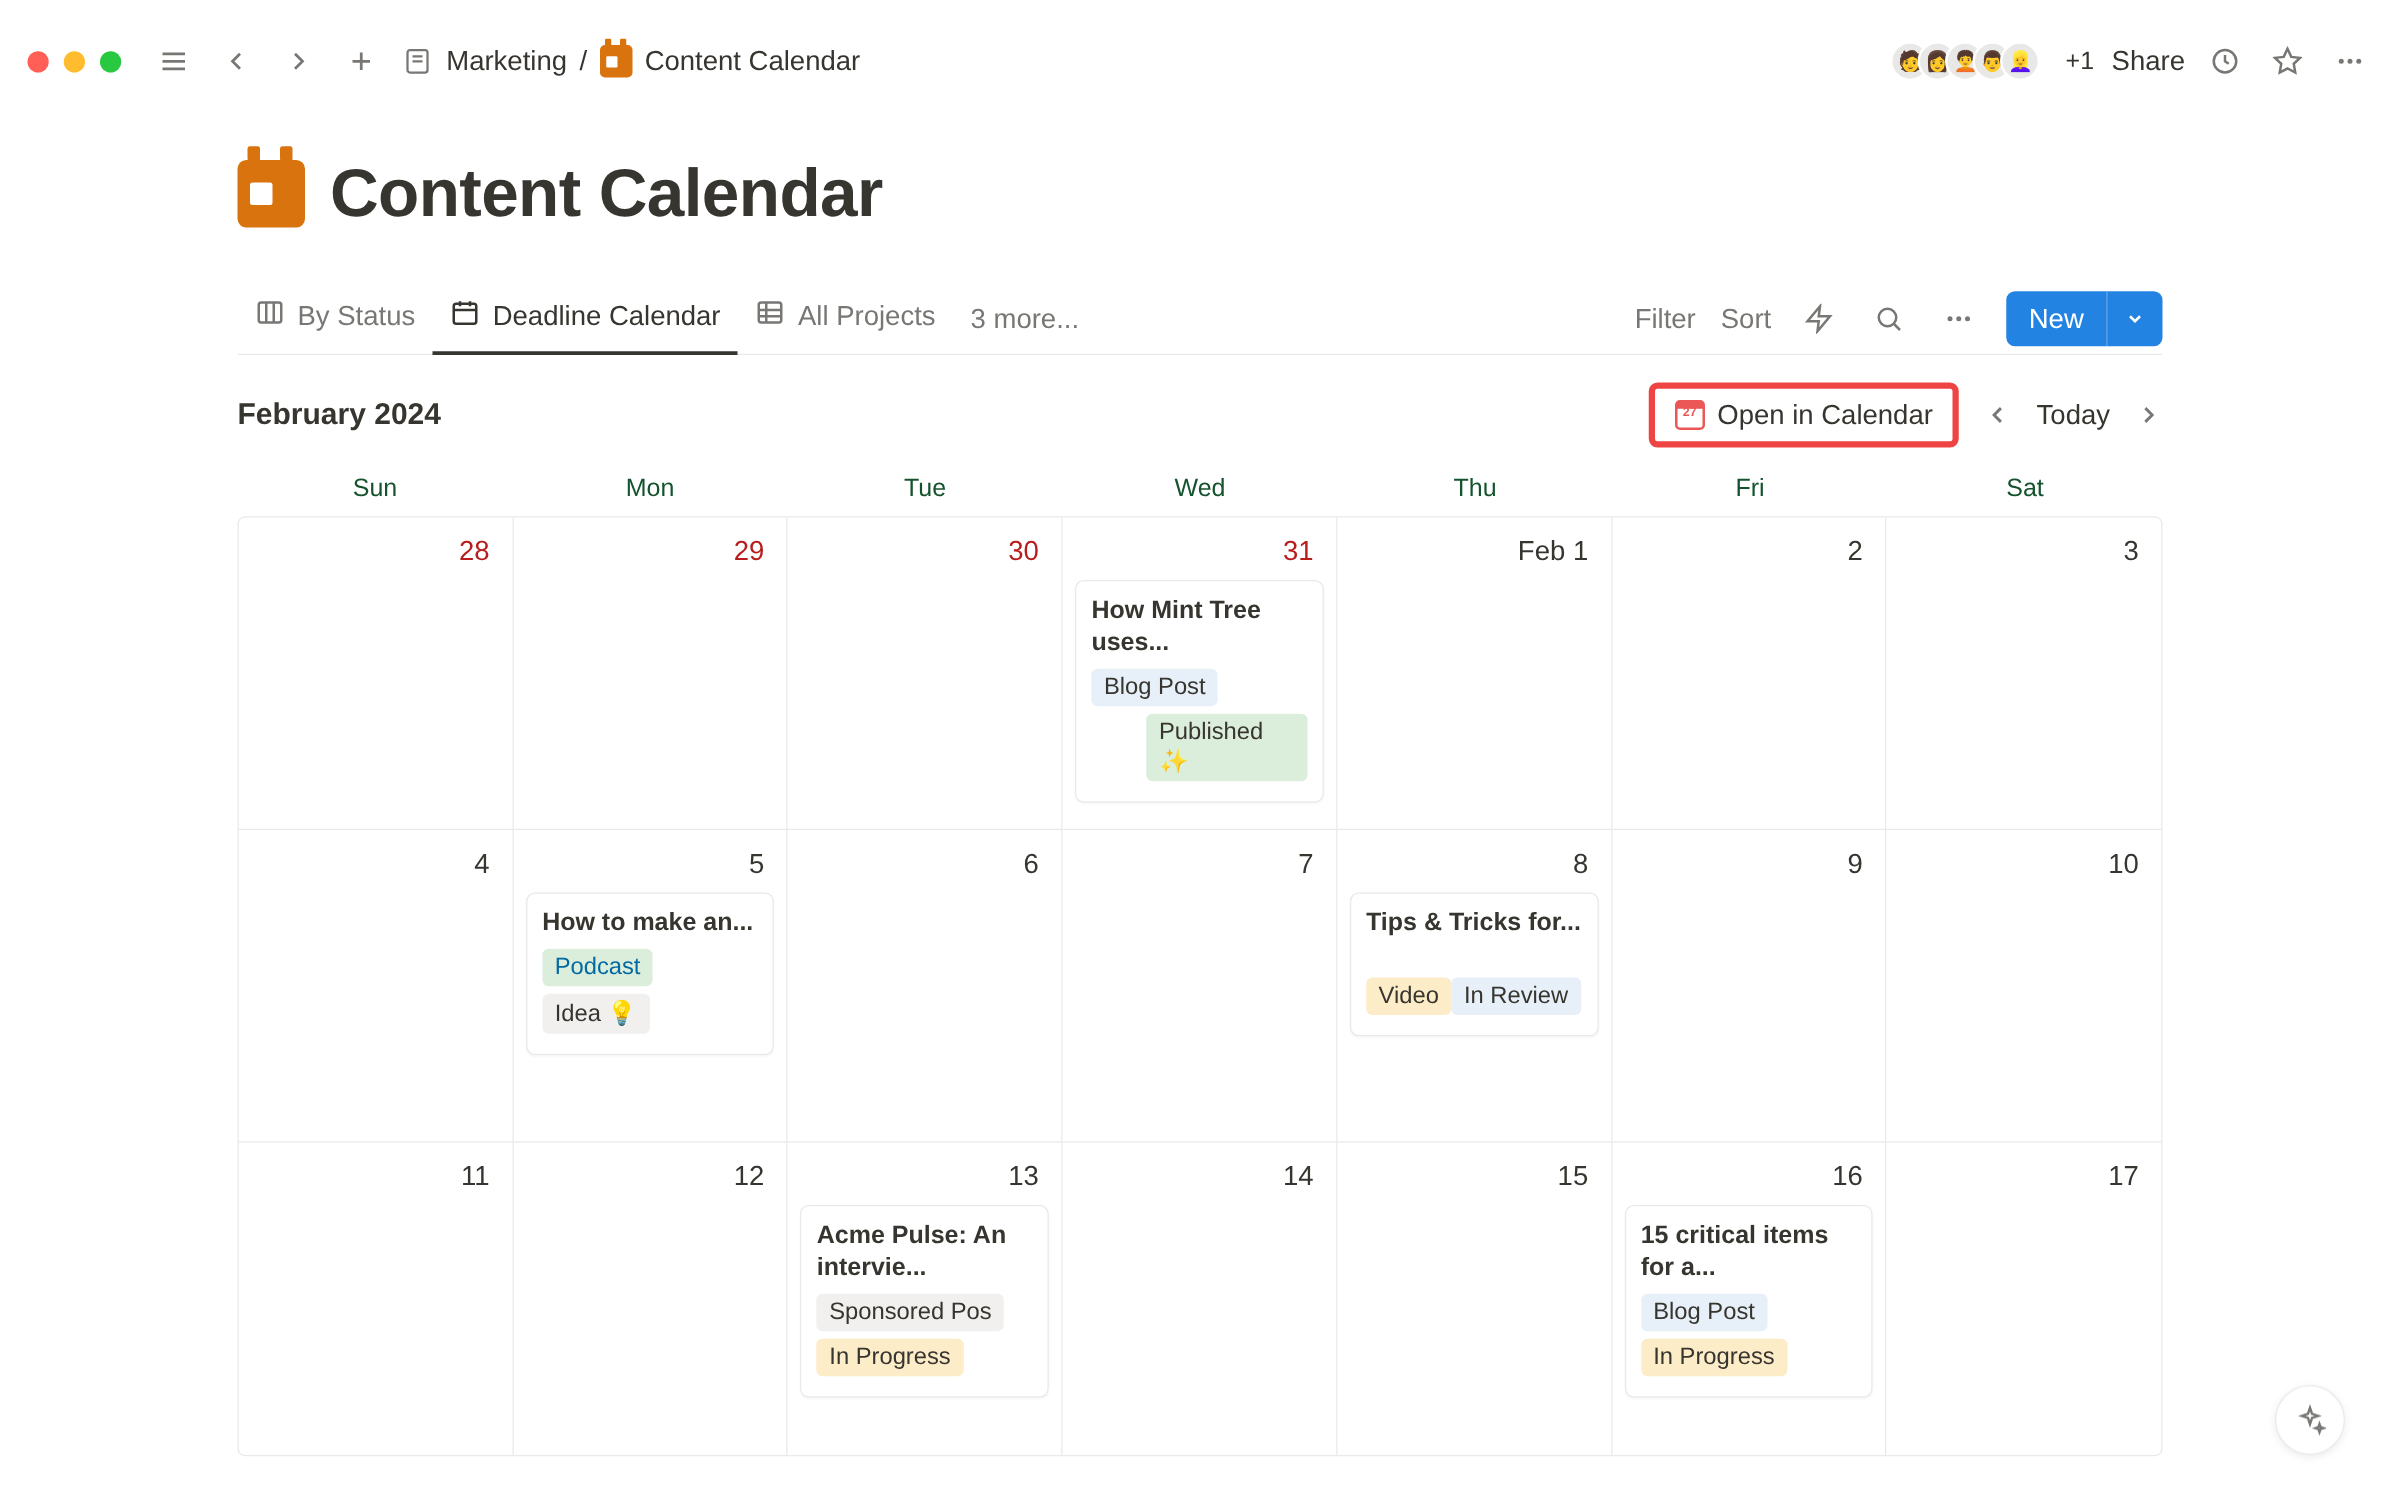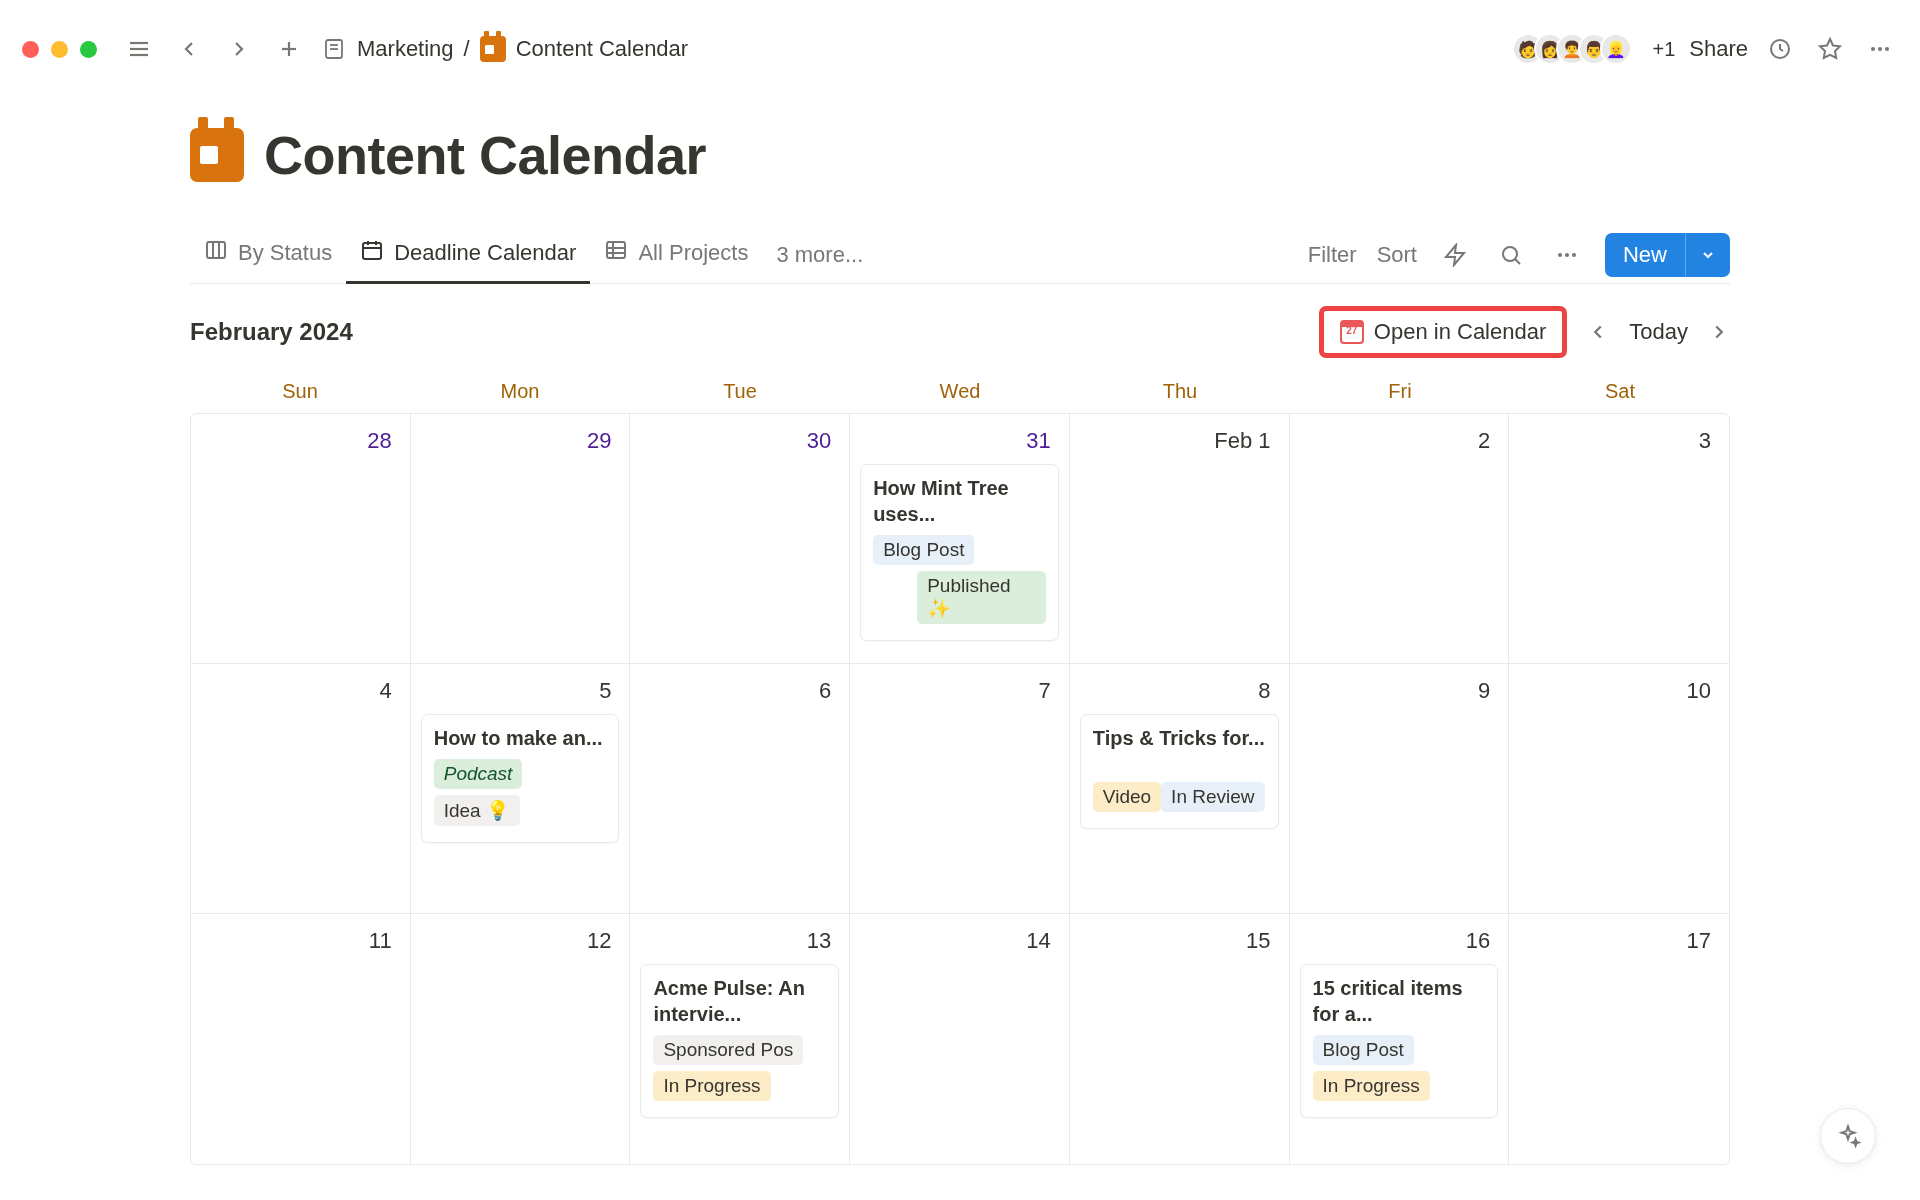--- a/index.html
+++ b/index.html
@@ -215,21 +215,21 @@
   color: #eb5757;
 }
 .today-btn { font-size: 22px; cursor: pointer; }
 .nav-chev { cursor: pointer; color: #787774; display:inline-flex; }
 .nav-chev svg { width: 22px; height: 22px; }
 
 .day-headers {
   display: grid;
   grid-template-columns: repeat(7, 1fr);
   text-align: center;
-  color: #a16207;
+  color: #14532d;
   font-size: 20px;
   padding-bottom: 10px;
 }
 
 .grid {
   border: 1px solid #e9e9e7;
   border-radius: 6px;
   overflow: hidden;
 }
 .week { display: grid; grid-template-columns: repeat(7, 1fr); }
@@ -241,21 +241,21 @@
   position: relative;
 }
 .day:last-child { border-right: none; }
 .week:last-child .day { border-bottom: none; }
 .day-num {
   text-align: right;
   font-size: 22px;
   color: #37352f;
   padding: 4px 8px;
 }
-.day-num.other-month { color: #4c1d95; }
+.day-num.other-month { color: #b91c1c; }
 .day-num.first-of-month { font-weight: 400; }
 
 .card {
   background: #fff;
   border: 1px solid #e9e9e7;
   border-radius: 7px;
   padding: 10px 12px;
   margin-top: 6px;
   box-shadow: 0 1px 2px rgba(0,0,0,0.04);
   cursor: pointer;
@@ -272,21 +272,21 @@
 }
 .tag {
   display: inline-block;
   padding: 4px 10px;
   border-radius: 5px;
   font-size: 19px;
   margin-bottom: 6px;
 }
 .tag-blogpost { background: #e7f0f8; color: #37352f; }
 .tag-published { background: #dbeddb; color: #37352f; margin-left: 44px; }
-.tag-podcast { background: #dbeddb; color: #14532d; font-style: italic; }
+.tag-podcast { background: #dbeddb; color: #0369a1; }
 .tag-idea { background: #f1f0ef; color: #37352f; }
 .tag-video { background: #fdecc8; color: #37352f; margin-top: 23px; }
 .tag-inreview { background: #e7f0f8; color: #37352f; }
 .tag-sponsored { background: #f1f0ef; color: #37352f; }
 .tag-inprogress { background: #fdecc8; color: #37352f; }
 
 .ai-fab {
   position: fixed;
   bottom: 36px;
   right: 44px;

